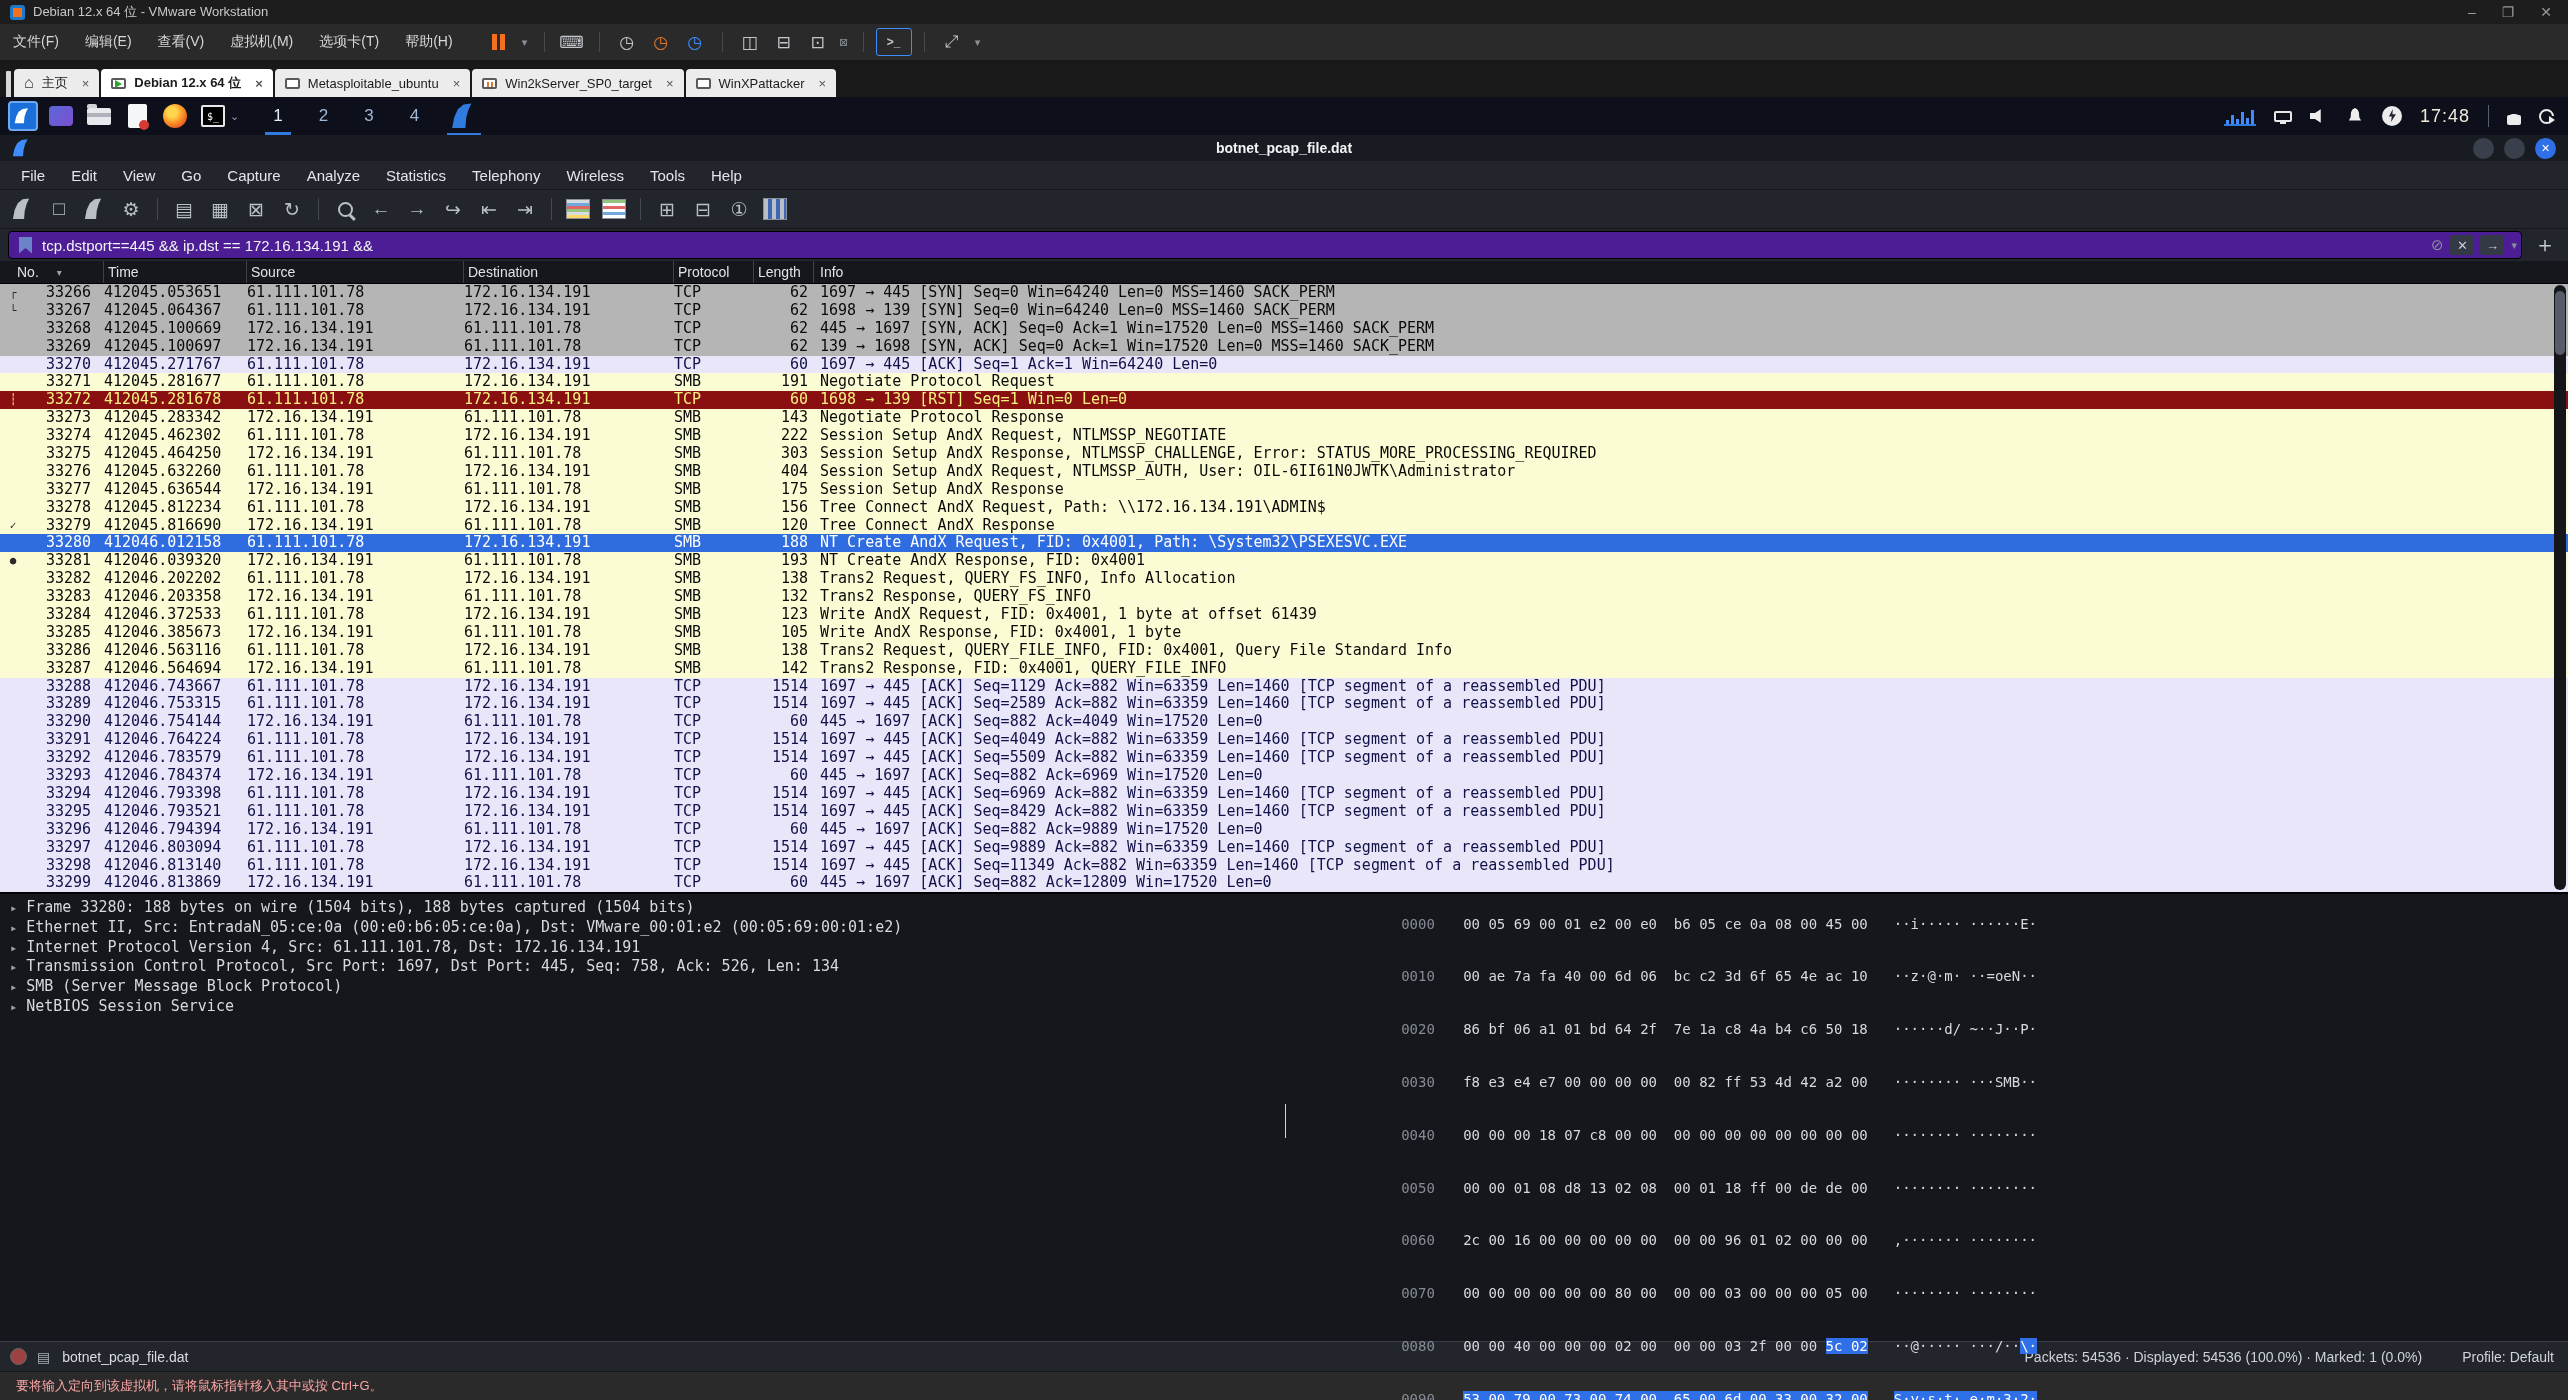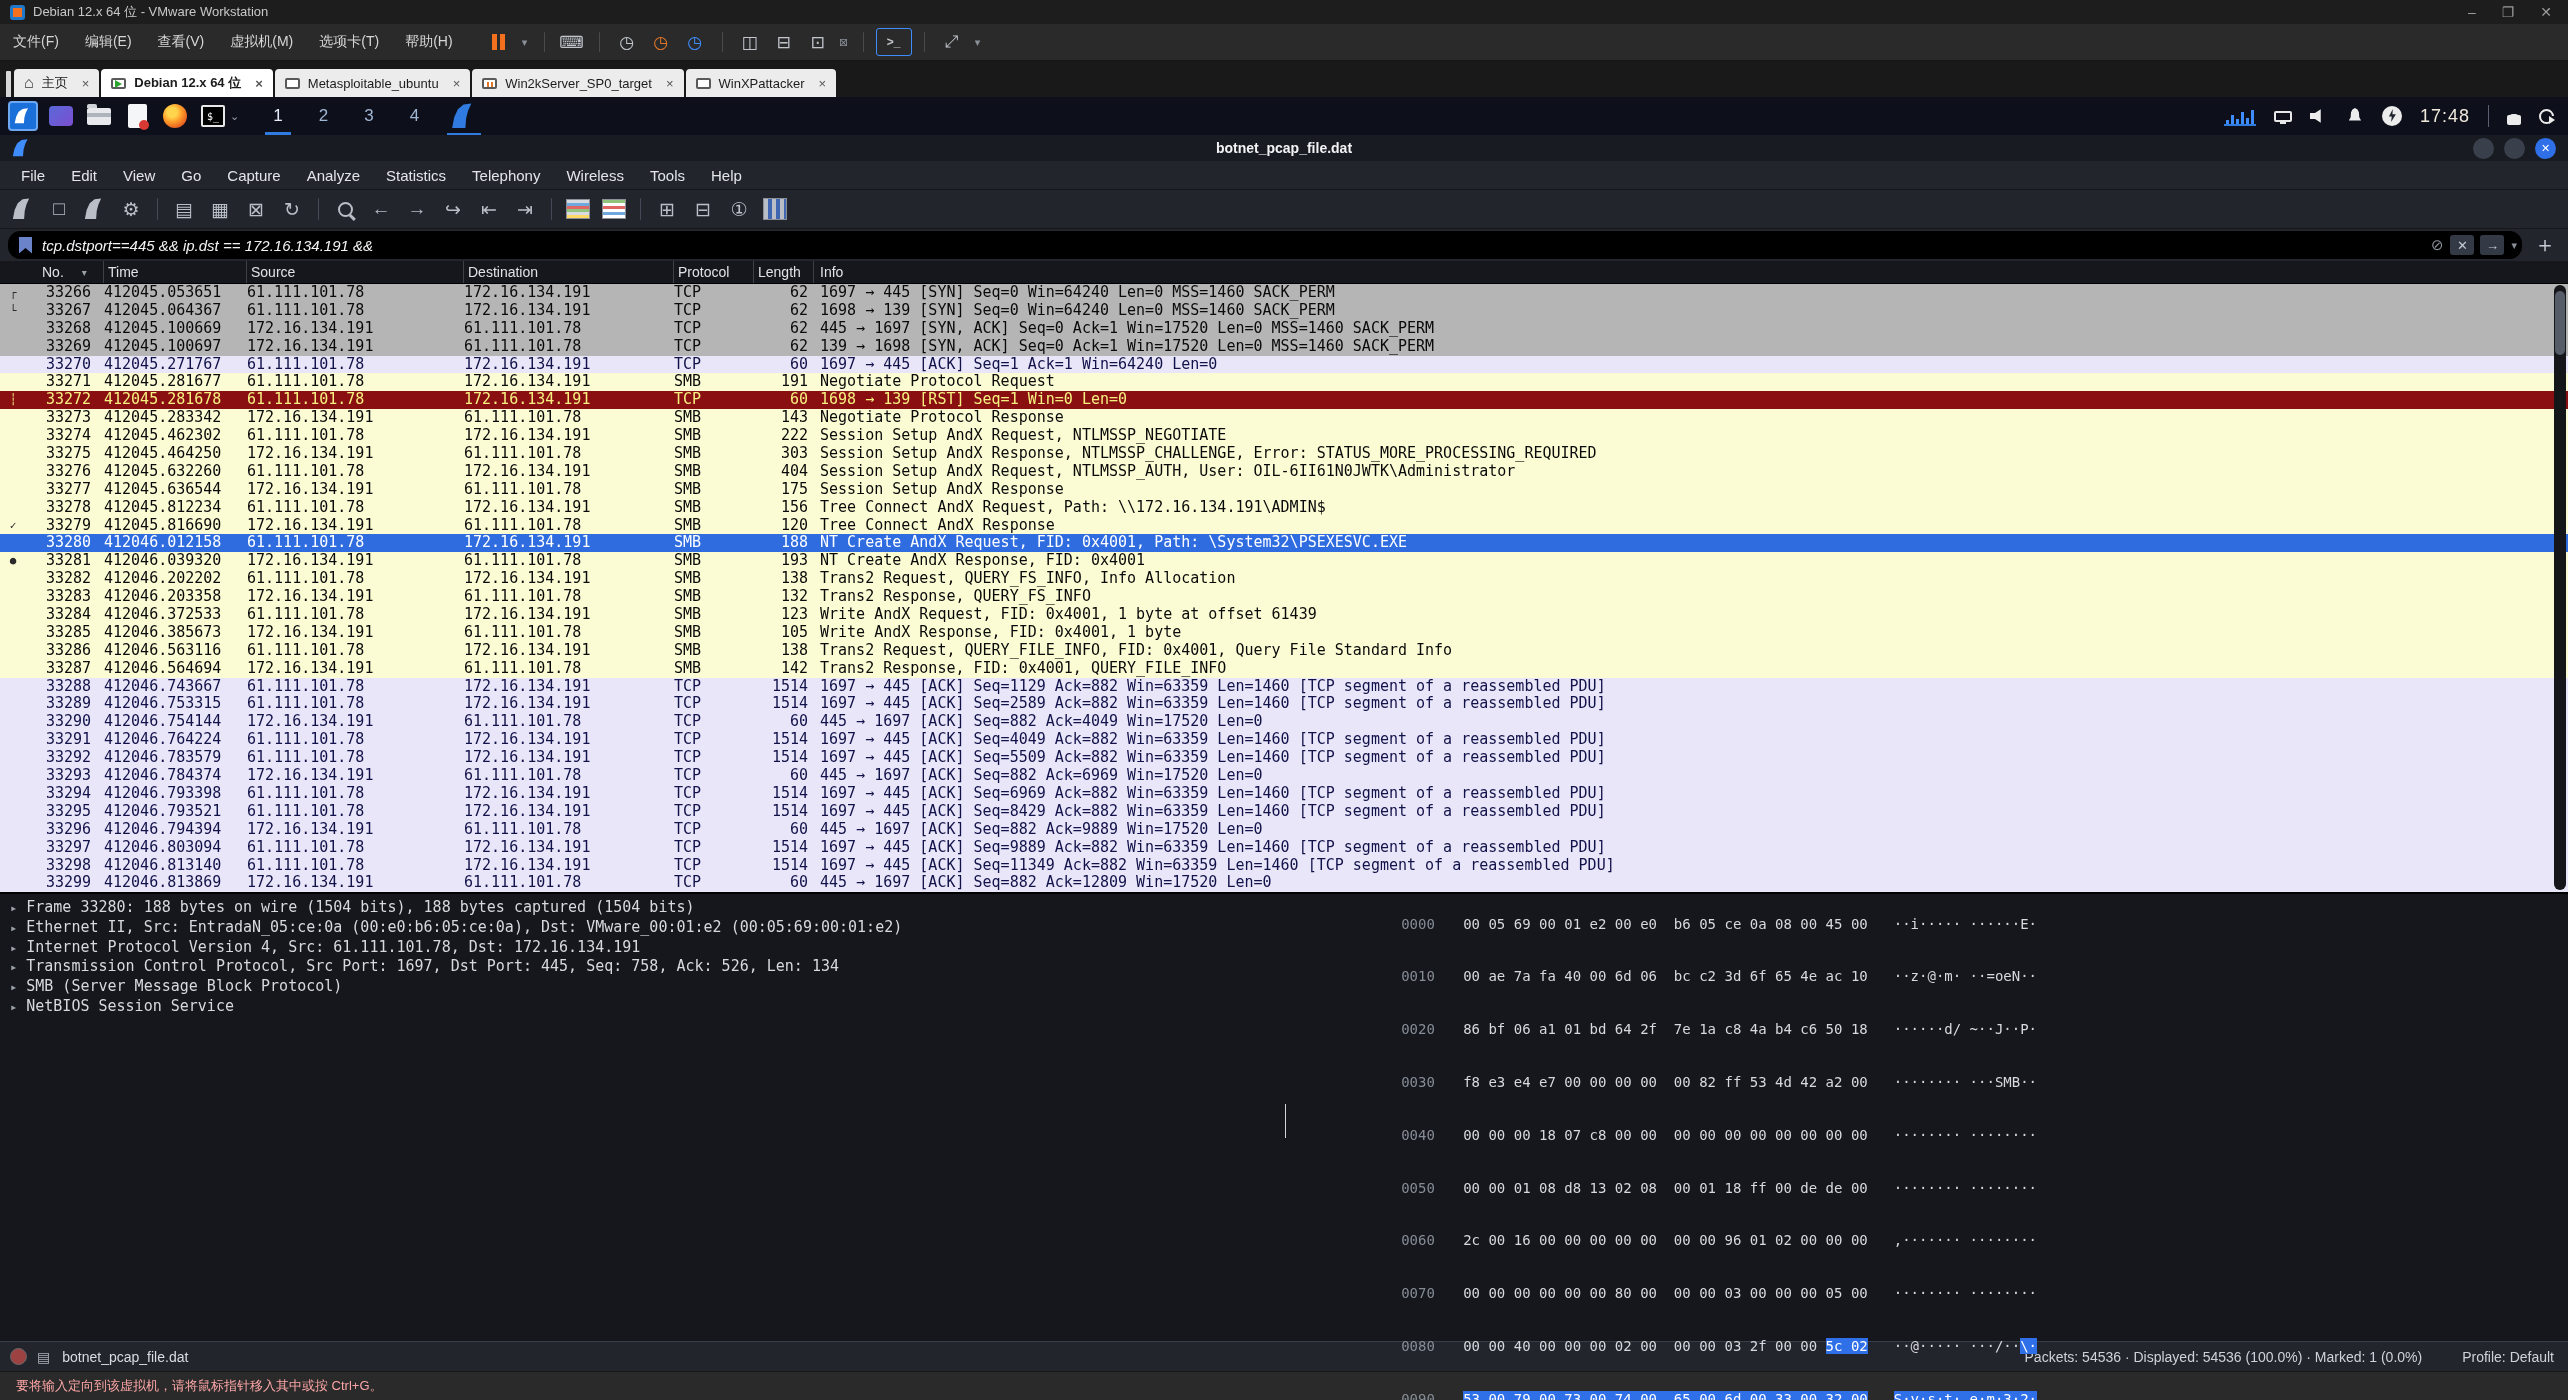--- a/index.html
+++ b/index.html
@@ -88,21 +88,21 @@
   .fin::before{content:"";width:22px;height:22px;background:#b9bec7;clip-path:polygon(4% 96%,12% 55%,26% 24%,48% 6%,78% 2%,66% 28%,58% 58%,55% 96%);display:block;}
   .mag::before{content:"";width:11px;height:11px;border:2.5px solid #b9bec7;border-radius:50%;display:block;}
   .mag::after{content:"";position:absolute;width:7px;height:2.5px;background:#b9bec7;transform:rotate(45deg);right:6px;bottom:6px;}
   .stripes::before{content:"";width:22px;height:18px;display:block;border:1px solid #8a8f98;
     background:repeating-linear-gradient(180deg,#d8dbe0 0 3px,#6fa8dc 3px 6px,#e06666 6px 9px,#93c47d 9px 12px,#d8dbe0 12px 15px,#ffd966 15px 18px);}
   .stripes2::before{content:"";width:22px;height:18px;display:block;border:1px solid #8a8f98;
     background:repeating-linear-gradient(180deg,#93c47d 0 3px,#fff 3px 6px,#e06666 6px 9px,#fff 9px 12px,#6fa8dc 12px 15px,#fff 15px 18px);}
   .stripesv::before{content:"";width:22px;height:20px;display:block;border:1px solid #8a8f98;
     background:repeating-linear-gradient(90deg,#b9bec7 0 4px,#3f66b0 4px 8px);}
   .ws-filter{height:32px;background:#22252c;display:flex;align-items:center;padding:0 8px;gap:8px;flex:none;}
-  .finput{flex:1;height:26px;background:#000000;border:1px solid #000;border-radius:12px;display:flex;align-items:center;font-style:italic;}
+  .finput{flex:1;height:26px;background:#4c1d95;border:1px solid #000;border-radius:4px;display:flex;align-items:center;}
   .bookm{width:13px;height:17px;margin:0 10px;background:#6b84c9;clip-path:polygon(0 0,100% 0,100% 100%,50% 68%,0 100%);}
   .ftext{flex:1;color:#f2f3f5;font-size:15px;}
   .fic{color:#8a8f98;font-size:15px;margin:0 4px;}
   .fbox{width:24px;height:20px;background:#343a45;border-radius:3px;display:flex;align-items:center;justify-content:center;color:#c6cad2;font-size:13px;margin:0 3px;}
   .fplus{width:30px;text-align:center;color:#c6cad2;font-size:22px;}
 
   
   .plist{flex:none;display:flex;flex-direction:column;position:relative;}
   .phead{height:22px;background:#15171c;display:flex;color:#dfe2e7;font-size:14px;align-items:center;border-bottom:1px solid #000;}
   .phead .hc{height:100%;display:flex;align-items:center;border-right:1px solid #3c4049;box-sizing:border-box;}
@@ -422,21 +422,21 @@
         <span class="fic">⊘</span>
         <span class="fbox">✕</span>
         <span class="fbox">→</span>
         <span class="fic" style="font-size:11px;">▾</span>
       </span>
       <span class="fplus">＋</span>
     </div>
 
     <div class="plist">
       <div class="phead">
-        <span class="hc" style="width:104px;padding-left:42px;">
+        <span class="hc" style="width:104px;padding-left:17px;">
             <span>No.</span>
             <span class="sortarr">▾</span>
           </span>
         <span class="hc" style="width:143px;padding-left:4px;">
             <span>Time</span>
           </span>
         <span class="hc" style="width:217px;padding-left:4px;">
             <span>Source</span>
           </span>
         <span class="hc" style="width:210px;padding-left:4px;text-align:right;">

